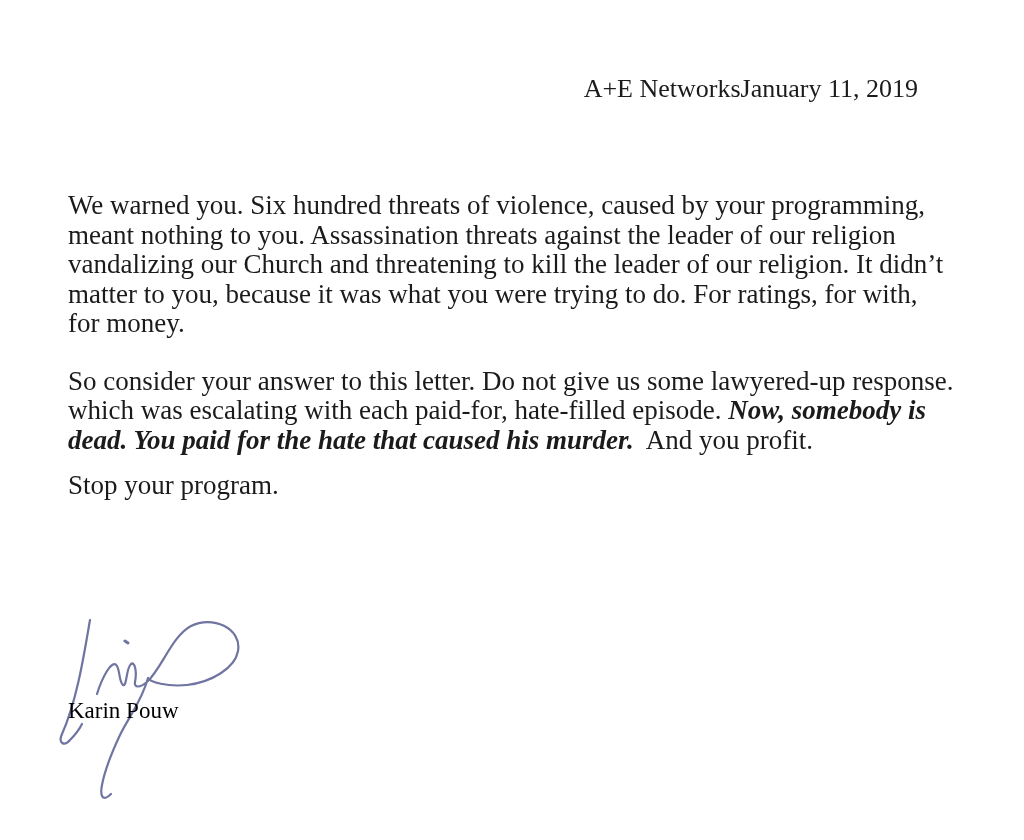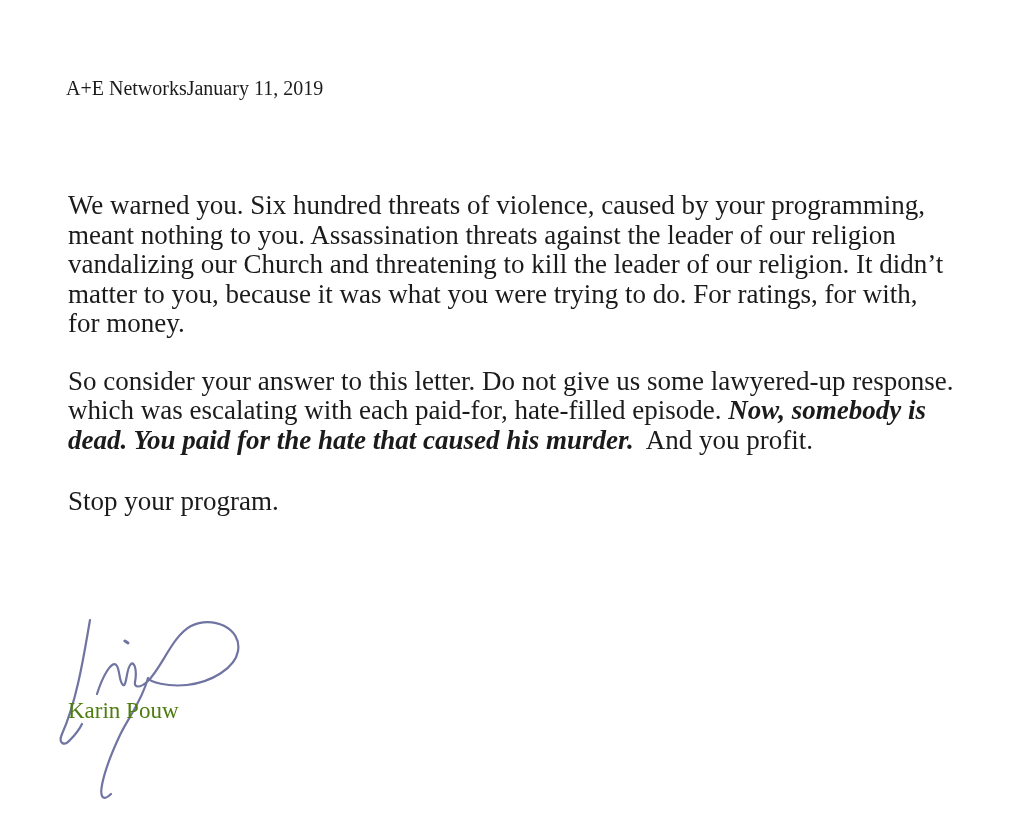--- a/index.html
+++ b/index.html
@@ -15,57 +15,57 @@
     overflow: hidden;
     font-family: "Liberation Serif", "DejaVu Serif", serif;
     color: #1b1b1b;
   }
   .header {
     position: absolute;
     left: 66px;
     right: 106px;
     top: 74px;
     display: flex;
-    justify-content: flex-start;
+    justify-content: flex-end;
     align-items: baseline;
-    font-size: 20px;
+    font-size: 26px;
     line-height: 29px;
   }
   .letter-body {
     position: absolute;
     left: 68px;
     top: 191px;
     width: 880px;
     font-size: 27px;
     line-height: 29.5px;
   }
   .paragraph { margin: 0 0 0 0; }
   .paragraph + .paragraph { margin-top: 28px; }
-  .paragraph:last-child { margin-top: 32px; }
+  .paragraph:last-child { margin-top: 16px; }
   .text-line { white-space: nowrap; }
   .text-line b { font-weight: 700; font-style: italic; }
   .signature-wrap {
     position: absolute;
     left: 52px;
     top: 606px;
     width: 262px;
     height: 210px;
   }
   .signature-svg {
     position: absolute;
     left: 0;
     top: 0;
   }
   .signatory-name {
     position: absolute;
     left: 16px;
     top: 90px;
     font-size: 23px;
     line-height: 29px;
-    color: #4d7c0f;
+    color: #000000;
     white-space: nowrap;
   }
 </style>
 </head>
 <body>
 
 <div class="page">
 
   <div class="header">
     <span>A+E Networks</span>

